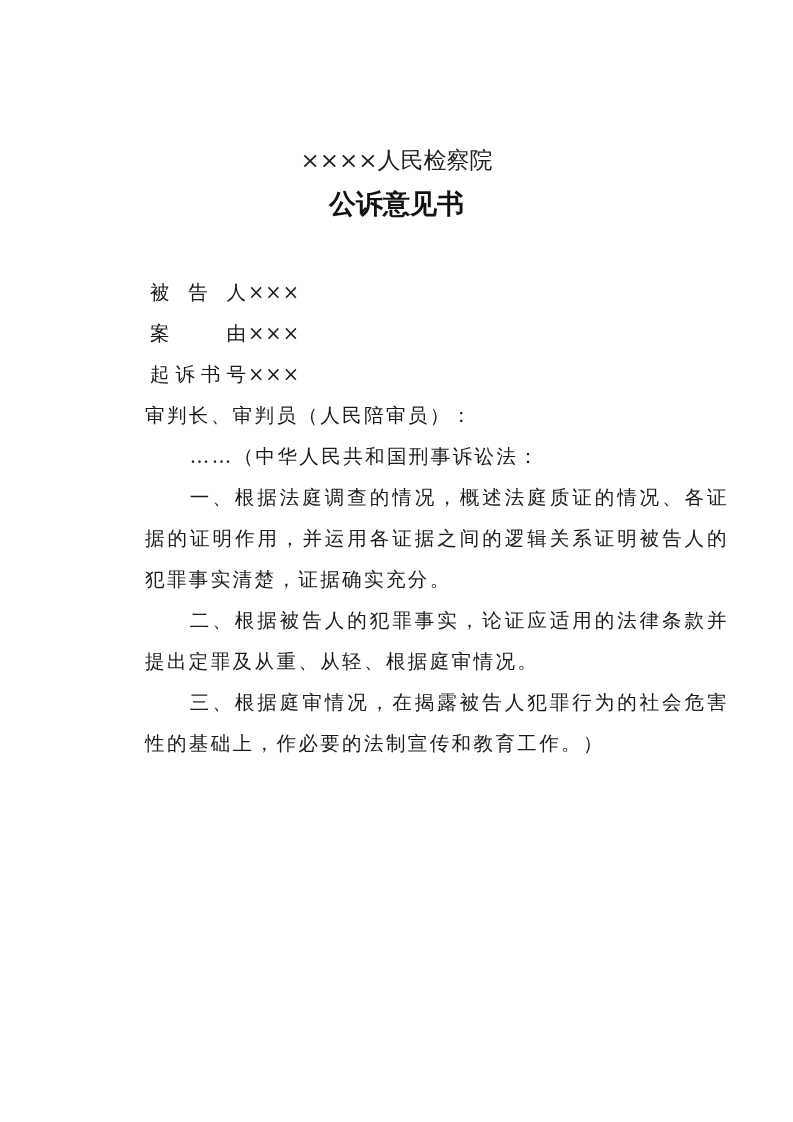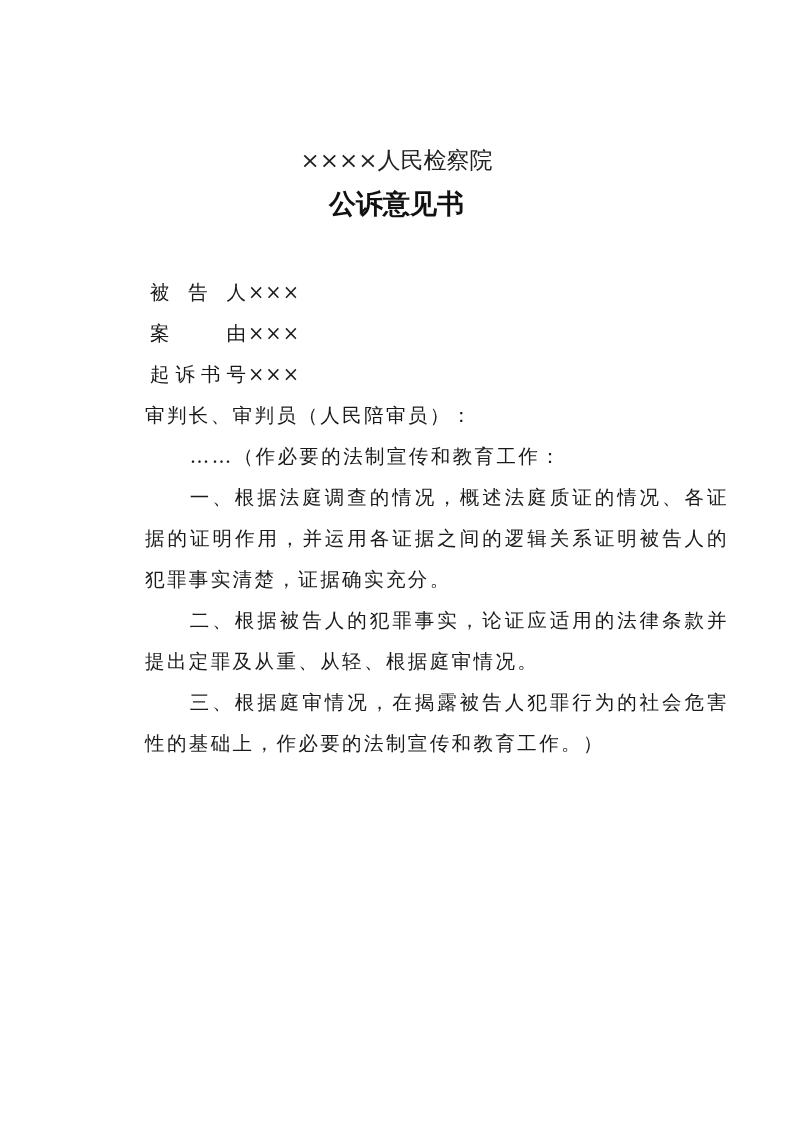--- a/index.html
+++ b/index.html
@@ -112,19 +112,19 @@
         <span>诉</span>
         <span>书</span>
         <span>号</span>
       </div>
       <div class="meta-value">×××</div>
     </div>
   </div>
 
   <div class="body">
     <p>审判长、审判员（人民陪审员）：</p>
-    <p class="indent">……（作必要的法制宣传和教育工作：</p>
+    <p class="indent">……（中华人民共和国刑事诉讼法：</p>
     <p class="indent">一、根据法庭调查的情况，概述法庭质证的情况、各证据的证明作用，并运用各证据之间的逻辑关系证明被告人的犯罪事实清楚，证据确实充分。</p>
     <p class="indent">二、根据被告人的犯罪事实，论证应适用的法律条款并提出定罪及从重、从轻、根据庭审情况。</p>
     <p class="indent">三、根据庭审情况，在揭露被告人犯罪行为的社会危害性的基础上，作必要的法制宣传和教育工作。）</p>
   </div>
 
 </div>
 
 </body></html>

